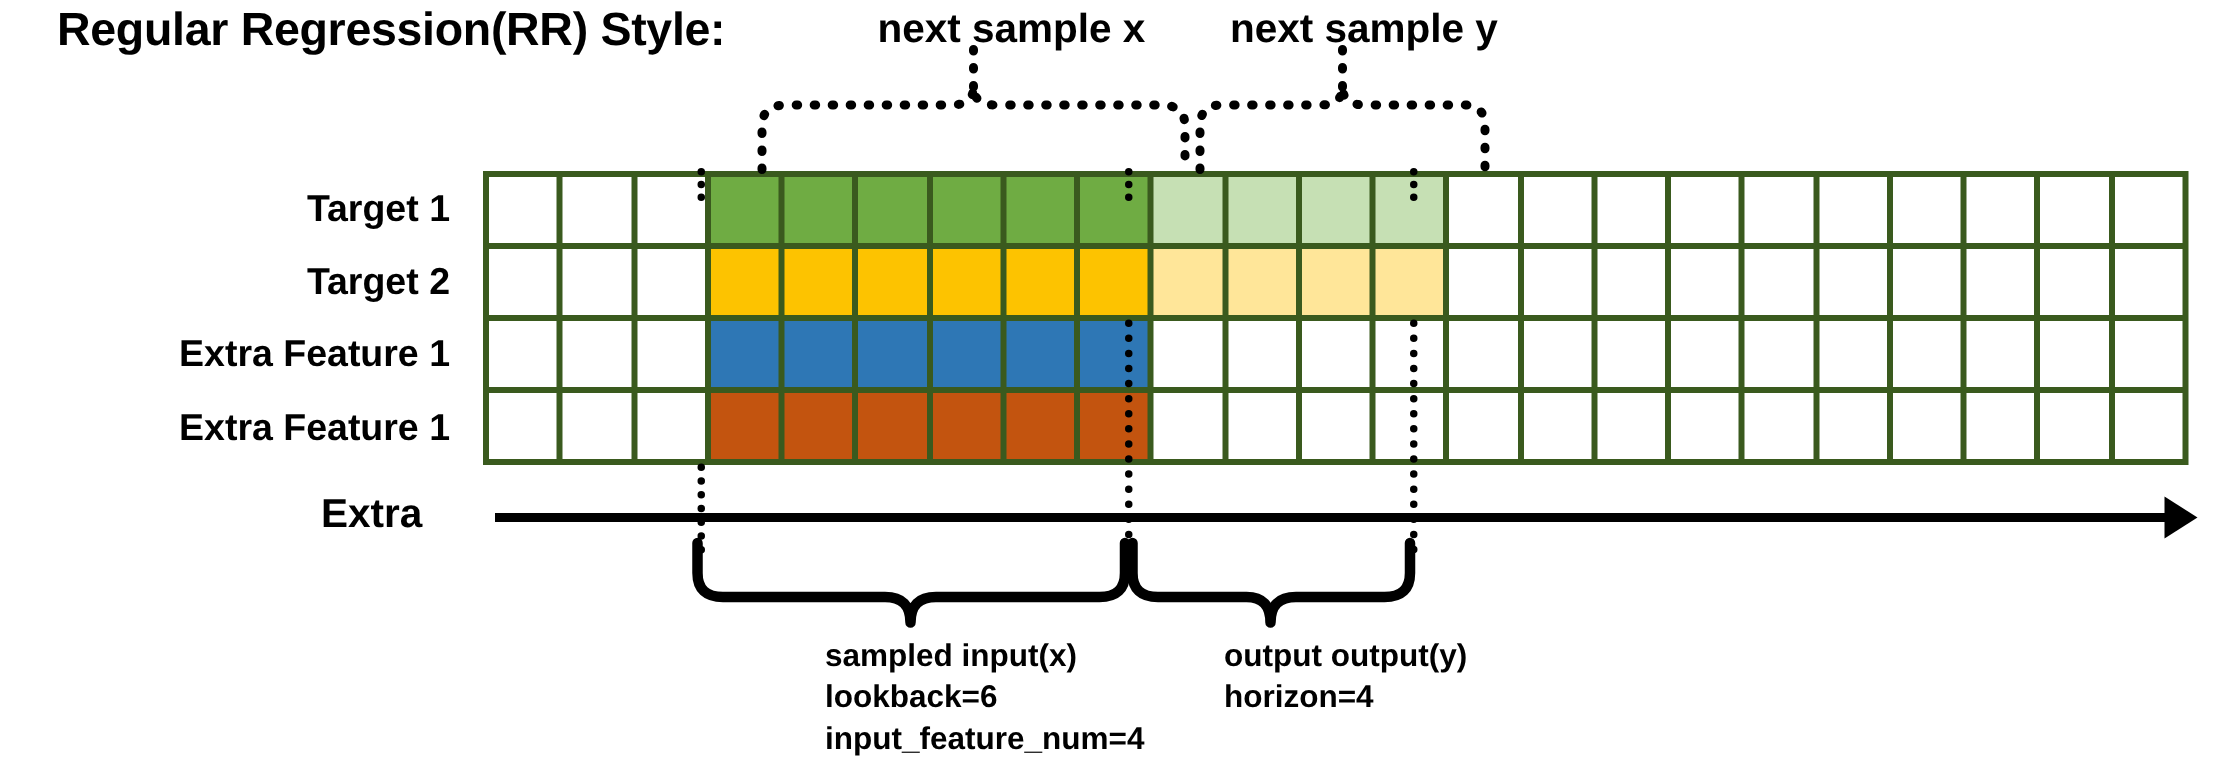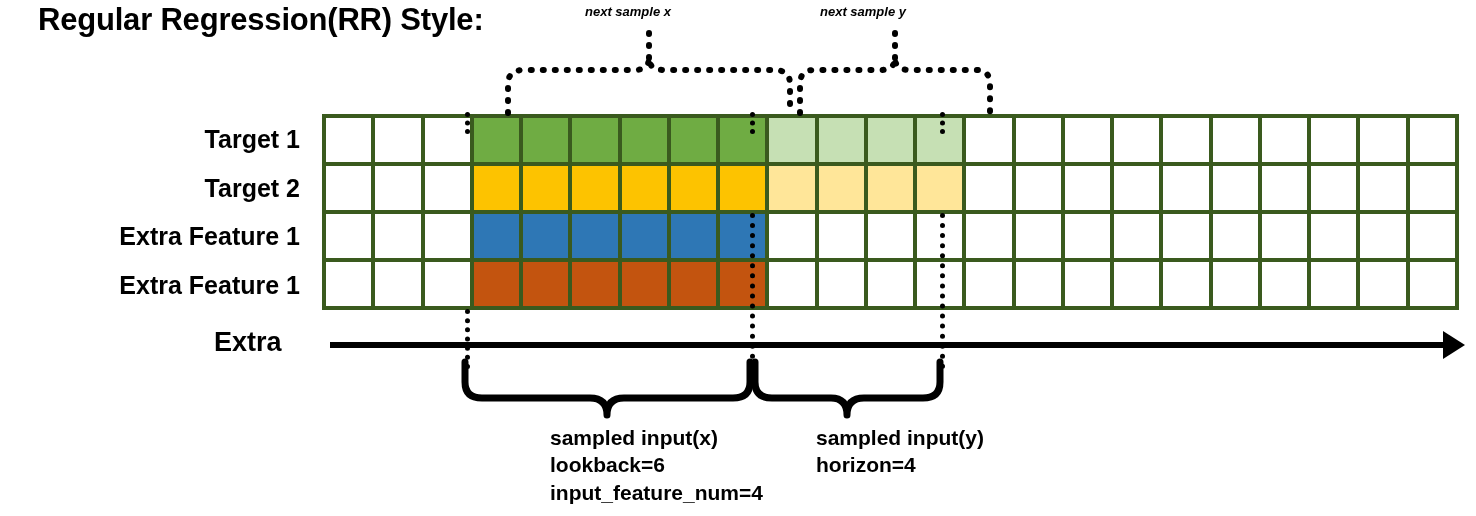--- a/index.html
+++ b/index.html
@@ -11,21 +11,21 @@
   #stage{position:absolute;left:0;top:0;width:1476px;height:516px;}
 
   .title{
     position:absolute;left:8px;top:2px;
     font-size:31px;font-weight:700;color:#000;
     letter-spacing:-0.2px;white-space:nowrap;margin-left:30px;
   }
 
   
   .top-cap{
-    position:absolute;font-size:13px;font-style:italic;font-weight:600;
+    position:absolute;font-size:27px;font-weight:600;
     color:#000;white-space:nowrap;text-align:center;
   }
 
   
   .rowlabels{position:absolute;left:0px;top:115px;width:312px;}
   .rowlabel{
     height:48.5px;line-height:48.5px;text-align:right;
     font-size:25px;font-weight:700;color:#000;white-space:nowrap;
     padding-right:12px;box-sizing:border-box;padding-left:24px;
   }
@@ -217,17 +217,17 @@
 
     <path d="M755,362 L755,382 Q755,398 772,398 L831,398 Q847,398 847,415 Q847,398 864,398 L923,398 Q940,398 940,382 L940,362" fill="none" stroke="#000" stroke-width="7" stroke-linecap="round" stroke-linejoin="round"></path>
   </svg>
 
   <div class="bot-cap" style="left:506px;top:424px;">
     <div>sampled input(x)</div>
     <div>lookback=6</div>
     <div>input_feature_num=4</div>
   </div>
   <div class="bot-cap" style="left:772px;top:424px;">
-    <div>sampled input(y)</div>
+    <div>output output(y)</div>
     <div>horizon=4</div>
   </div>
 
 </div>
 
 </body></html>

